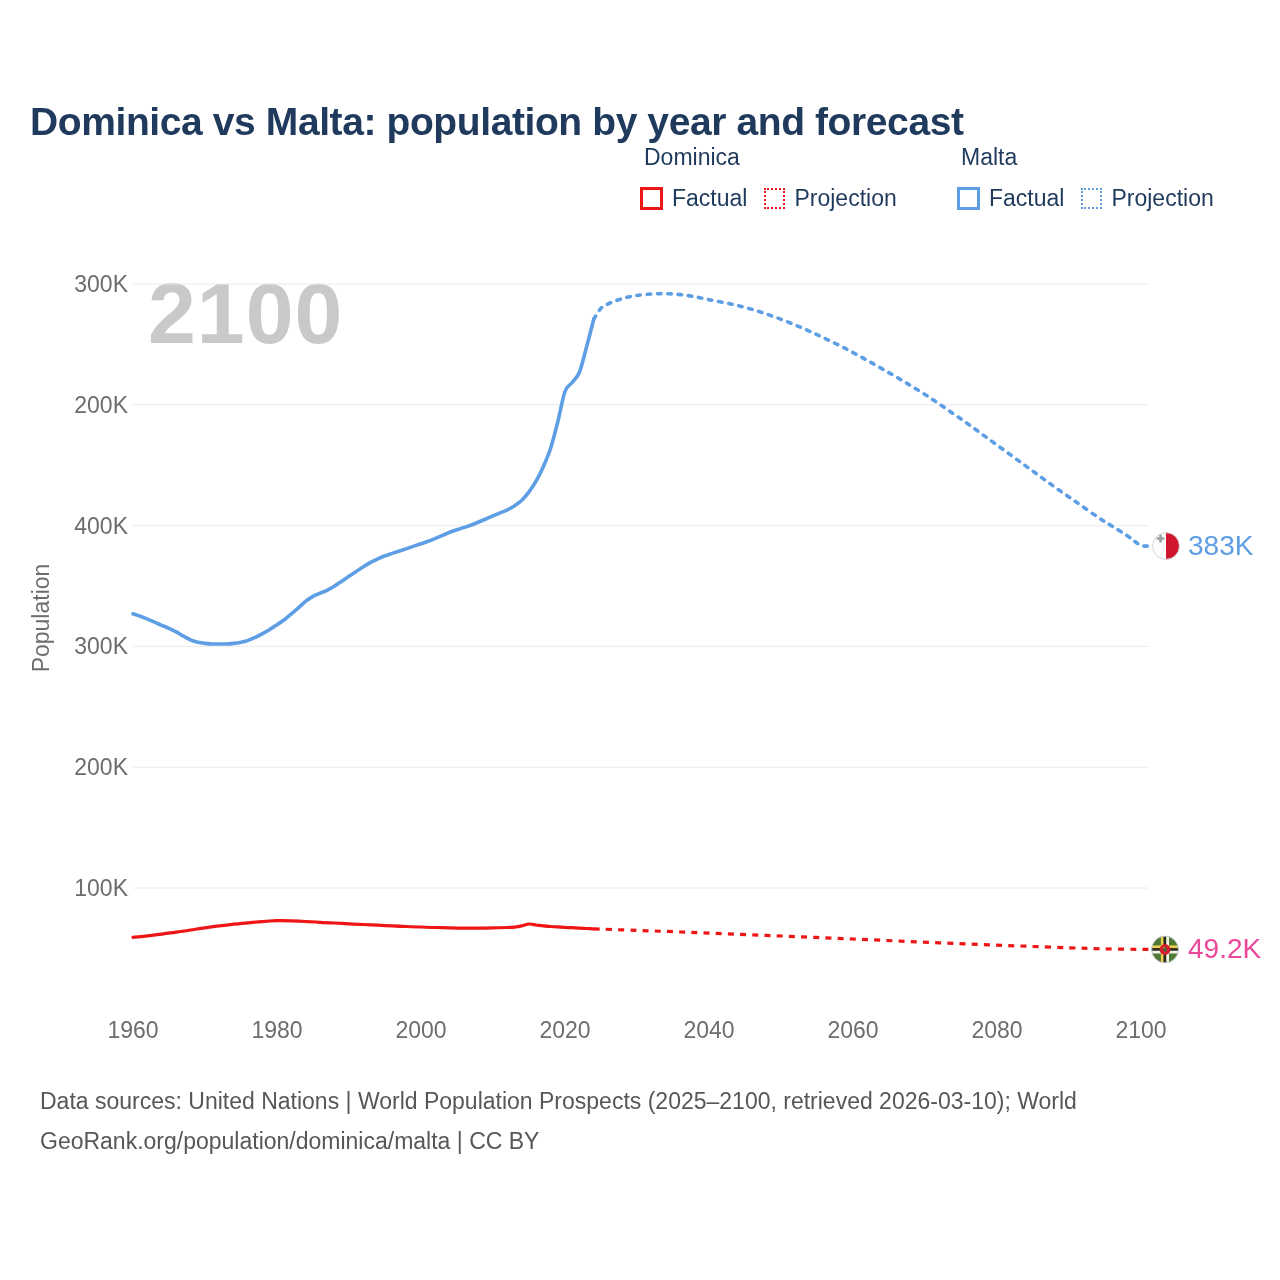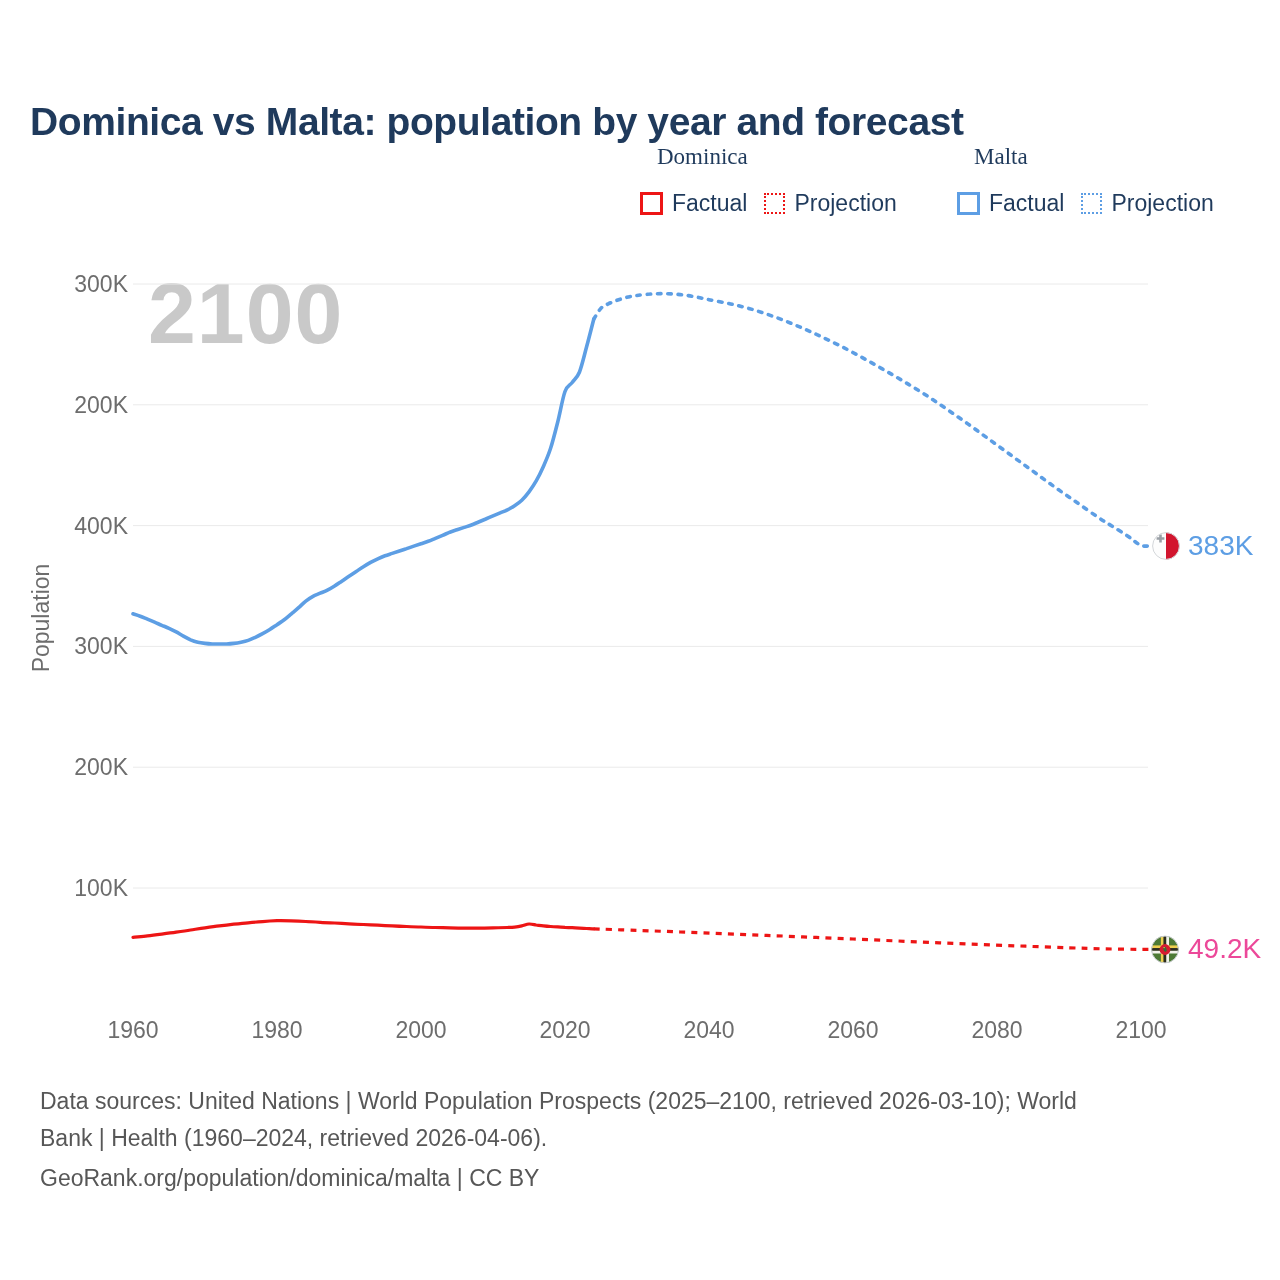--- a/index.html
+++ b/index.html
@@ -6,22 +6,22 @@
   body{
     width:1280px;height:1280px;position:relative;overflow:hidden;
     background:#ffffff;font-family:"Liberation Sans",sans-serif;
   }
   #page-title{
     position:absolute;left:30px;top:74px;font-size:39px;font-weight:700;
     color:#1f3a5c;letter-spacing:-0.4px;white-space:nowrap;
   }
   
   .legend-group{position:absolute;top:144px;}
-  .legend-name{font-size:23px;color:#1f3a5c;margin-left:17px;font-family:Liberation Serif, serif;}
-  .legend-row{display:flex;align-items:center;margin-top:20px;}
+  .legend-name{font-size:23px;color:#1f3a5c;margin-left:4px;}
+  .legend-row{display:flex;align-items:center;margin-top:14px;}
   .swatch{width:17px;height:17px;margin-right:9px;background:#fff;flex:none;}
   .swatch.solid{border-style:solid;border-width:3px;}
   .swatch.dashed{border-style:dotted;border-width:2.5px;}
   .legend-item-label{font-size:23px;color:#1f3a5c;margin-right:17px;white-space:nowrap;}
   
   #watermark{
     position:absolute;left:148px;top:264px;font-size:86px;font-weight:700;
     color:#c9c9c9;letter-spacing:1px;z-index:0;
   }
   #plot-svg{position:absolute;left:0;top:0;z-index:1;}
@@ -137,15 +137,14 @@
       <circle cx="1165" cy="949.5" r="5.4" fill="#d51c30"></circle>
       <ellipse cx="1165" cy="949.3" rx="1.6" ry="2.6" fill="#3e6b35" transform="rotate(-18 1165 949.3)"></ellipse>
       <circle cx="1164.1" cy="947.6" r="0.7" fill="#eecf4f"></circle>
     </g>
     <circle cx="1165" cy="949.5" r="13.4" fill="none" stroke="#c9cdd1" stroke-width="1"></circle>
   </g>
 </svg>
 
 <div id="footer">
   <div>Data sources: United Nations | World Population Prospects (2025–2100, retrieved 2026-03-10); World</div>
-  <div>Bank | Health (1960–2024, retrieved 2026-04-06).</div>
   <div class="attribution">GeoRank.org/population/dominica/malta | CC BY</div>
 </div>
 
 </body></html>

